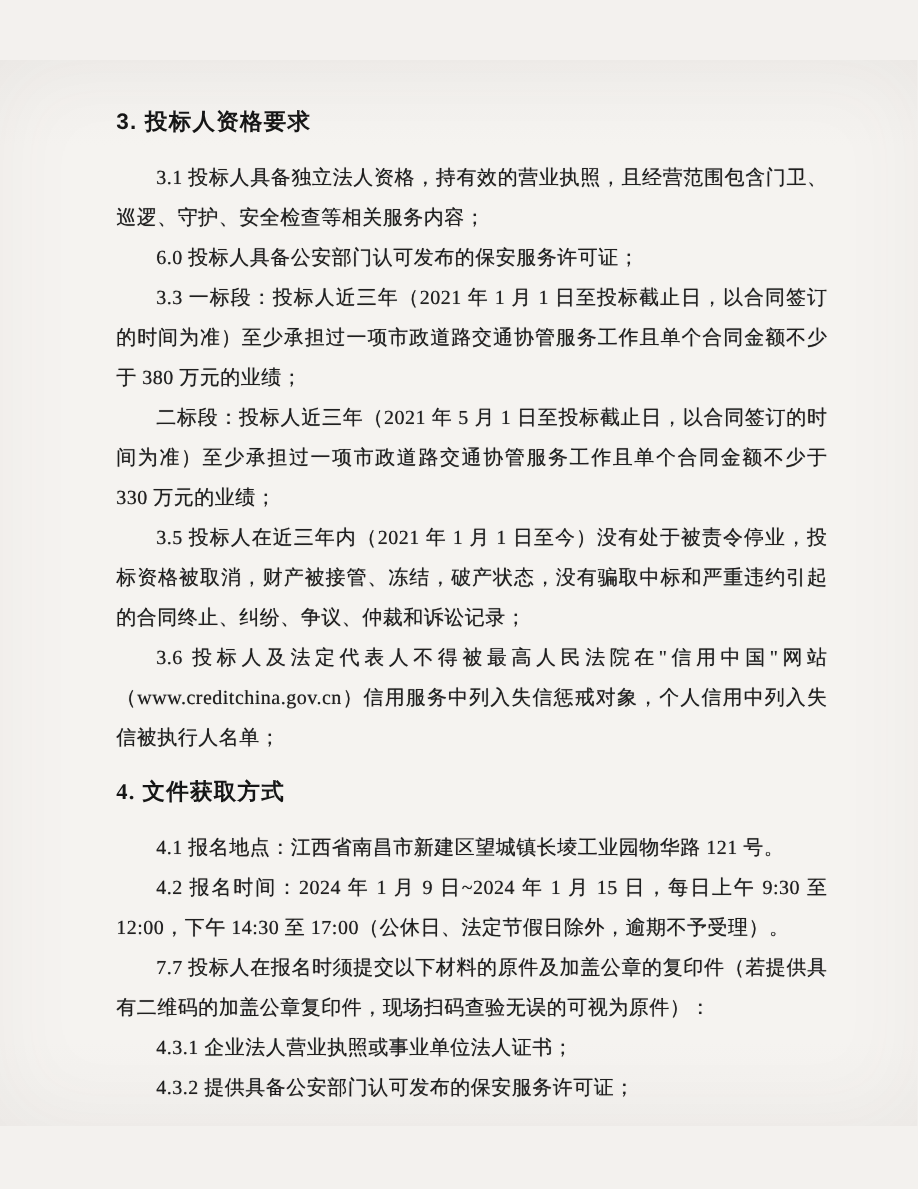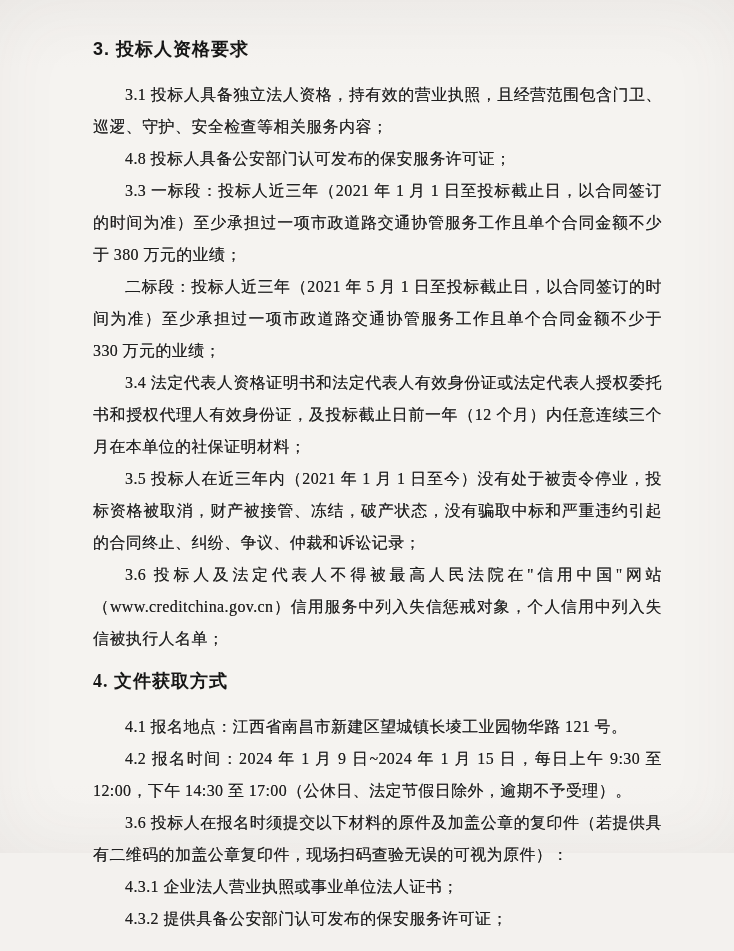--- a/index.html
+++ b/index.html
@@ -15,20 +15,21 @@
   }
   .scan-page {
     position: relative;
     width: 734px;
     height: 853px;
     box-sizing: border-box;
     padding: 36px 72px 0 93px;
     background: linear-gradient(180deg, #f1efec 0%, #f5f3f0 8%, #f5f3f0 92%, #f2f0ed 100%);
     box-shadow: inset 0 0 70px rgba(90,85,75,0.05);
     color: var(--ink, #1d1d1d);
+    margin-top: 48px;
   }
   .doc-section { margin: 0; }
   .section-heading {
     font-family: "Liberation Sans", "DejaVu Sans", sans-serif;
     font-weight: 700;
     font-size: 18px;
     line-height: 26px;
     letter-spacing: 1px;
     margin: 0 0 17px 0;
     color: #161616;
@@ -49,31 +50,30 @@
   }
 </style>
 </head>
 <body>
 
 <div class="scan-page">
 
   <div class="doc-section">
     <h2 class="section-heading">3. 投标人资格要求</h2>
     <p class="doc-paragraph">3.1 投标人具备独立法人资格，持有效的营业执照，且经营范围包含门卫、巡逻、守护、安全检查等相关服务内容；</p>
-    <p class="doc-paragraph">4.8 投标人具备公安部门认可发布的保安服务许可证；</p>
+    <p class="doc-paragraph">6.0 投标人具备公安部门认可发布的保安服务许可证；</p>
     <p class="doc-paragraph">3.3 一标段：投标人近三年（2021 年 1 月 1 日至投标截止日，以合同签订的时间为准）至少承担过一项市政道路交通协管服务工作且单个合同金额不少于 380 万元的业绩；</p>
     <p class="doc-paragraph">二标段：投标人近三年（2021 年 5 月 1 日至投标截止日，以合同签订的时间为准）至少承担过一项市政道路交通协管服务工作且单个合同金额不少于 330 万元的业绩；</p>
-    <p class="doc-paragraph">3.4 法定代表人资格证明书和法定代表人有效身份证或法定代表人授权委托书和授权代理人有效身份证，及投标截止日前一年（12 个月）内任意连续三个月在本单位的社保证明材料；</p>
     <p class="doc-paragraph">3.5 投标人在近三年内（2021 年 1 月 1 日至今）没有处于被责令停业，投标资格被取消，财产被接管、冻结，破产状态，没有骗取中标和严重违约引起的合同终止、纠纷、争议、仲裁和诉讼记录；</p>
     <p class="doc-paragraph">3.6 投标人及法定代表人不得被最高人民法院在"信用中国"网站（www.creditchina.gov.cn）信用服务中列入失信惩戒对象，个人信用中列入失信被执行人名单；</p>
   </div>
 
   <div class="doc-section">
     <h2 class="section-heading">4. 文件获取方式</h2>
     <p class="doc-paragraph">4.1 报名地点：江西省南昌市新建区望城镇长堎工业园物华路 121 号。</p>
     <p class="doc-paragraph">4.2 报名时间：2024 年 1 月 9 日~2024 年 1 月 15 日，每日上午 9:30 至 12:00，下午 14:30 至 17:00（公休日、法定节假日除外，逾期不予受理）。</p>
-    <p class="doc-paragraph">3.6 投标人在报名时须提交以下材料的原件及加盖公章的复印件（若提供具有二维码的加盖公章复印件，现场扫码查验无误的可视为原件）：</p>
+    <p class="doc-paragraph">7.7 投标人在报名时须提交以下材料的原件及加盖公章的复印件（若提供具有二维码的加盖公章复印件，现场扫码查验无误的可视为原件）：</p>
     <p class="doc-paragraph">4.3.1 企业法人营业执照或事业单位法人证书；</p>
     <p class="doc-paragraph">4.3.2 提供具备公安部门认可发布的保安服务许可证；</p>
 
   </div>
 
 </div>
 
 </body></html>

